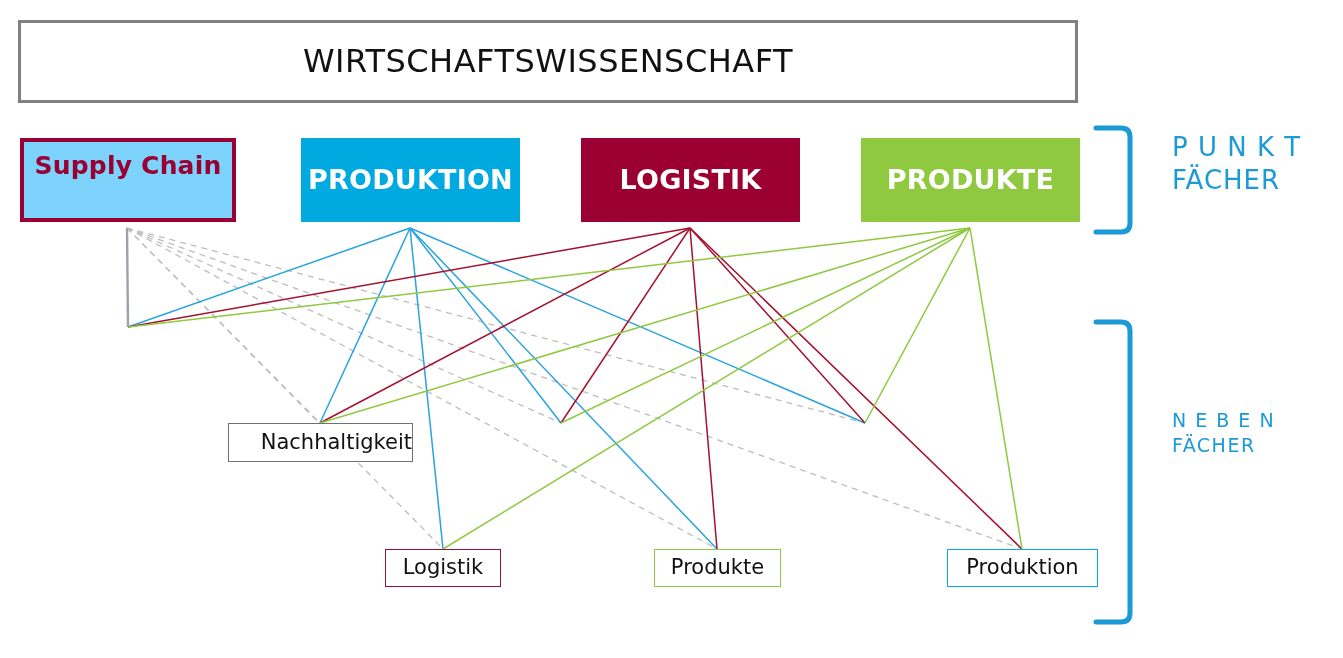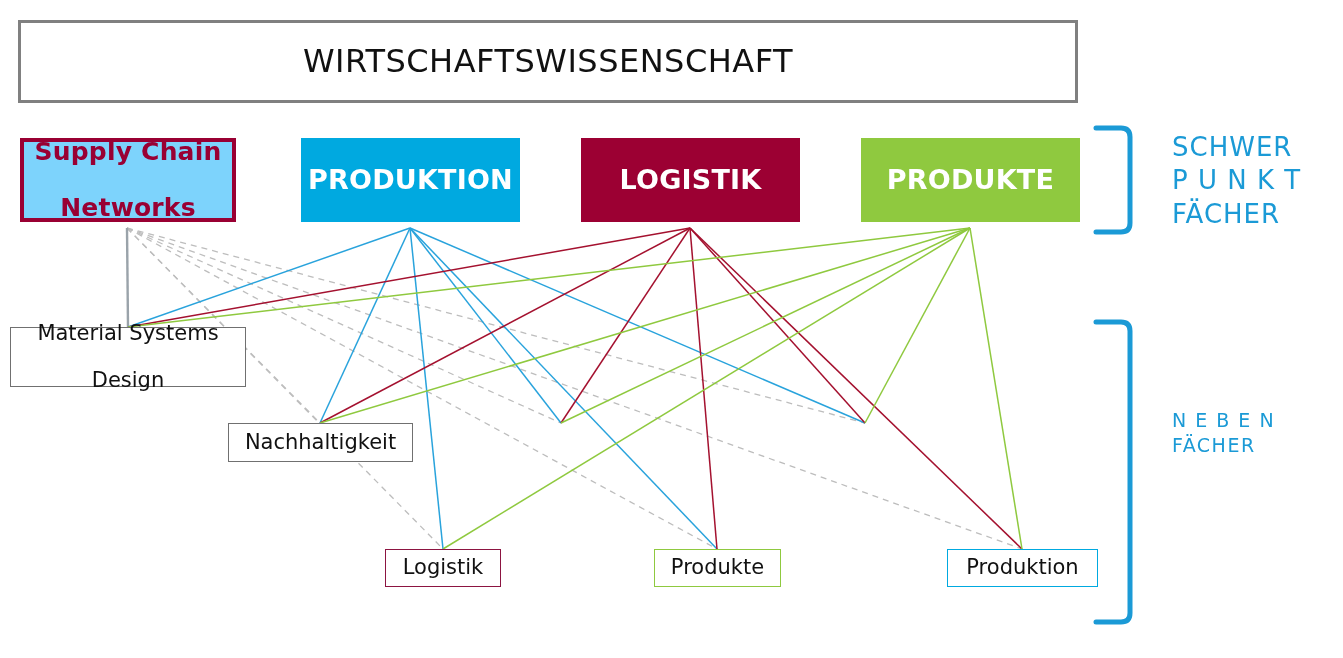--- a/index.html
+++ b/index.html
@@ -34,21 +34,21 @@
   #box-logistik span{color:#fff;}
 
   #box-produkte{left:861px;top:138px;width:219px;background:#8fc93f;border:none;}
   #box-produkte span{color:#fff;}
 
   
   .minor{background:#fff;}
   .minor span{font-size:21px;color:#111;font-weight:400;}
 
   #box-msd{left:10px;top:327px;width:236px;height:60px;border:1.6px solid #707070;}
-  #box-nachhaltigkeit{left:228px;top:423px;width:185px;height:39px;border:1.6px solid #707070;}
+  #box-nachhaltigkeit{left:228px;top:423px;width:185px;height:39px;border:1.6px solid #707070;justify-content:flex-end;}
   #box-mobilitaet{left:443px;top:423px;width:235px;height:39px;border:1.6px solid #707070;}
   #box-ressourcen{left:740px;top:423px;width:250px;height:39px;border:1.6px solid #707070;}
   #box-logistik-min{left:385px;top:549px;width:116px;height:38px;border:1.6px solid #8c1441;}
   #box-produkte-min{left:654px;top:549px;width:127px;height:38px;border:1.6px solid #8fc93f;}
   #box-produktion-min{left:947px;top:549px;width:151px;height:38px;border:1.6px solid #00a9e0;}
 
   
   .bracket-label{position:absolute;color:#1b9ad6;font-weight:400;}
   #label-schwerpunkt{left:1172px;top:131px;font-size:26px;line-height:1.28;letter-spacing:1px;}
   #label-neben{left:1172px;top:408px;font-size:19px;line-height:1.3;letter-spacing:1.5px;}
@@ -87,50 +87,46 @@
       <line x1="970" y1="228" x2="1022" y2="549" stroke="#8fc93f" stroke-width="1.5"></line>
       <path d="M 1096 128 H 1121 Q 1130 128 1130 137 V 223 Q 1130 232 1121 232 H 1096" fill="none" stroke="#1b9ad6" stroke-width="5" stroke-linecap="round"></path>
       <path d="M 1096 322 H 1121 Q 1130 322 1130 331 V 613 Q 1130 622 1121 622 H 1096" fill="none" stroke="#1b9ad6" stroke-width="5" stroke-linecap="round"></path>
     </svg>
 
   <div class="node" id="title-box">
     <span>WIRTSCHAFTSWISSENSCHAFT</span>
   </div>
 
   <div class="node major" id="box-scn">
-    <span><span>Supply Chain</span><br><span>Networks</span></span>
+    <span><span>Supply Chain</span><br></span>
   </div>
   <div class="node major" id="box-produktion">
     <span>PRODUKTION</span>
   </div>
   <div class="node major" id="box-logistik">
     <span>LOGISTIK</span>
   </div>
   <div class="node major" id="box-produkte">
     <span>PRODUKTE</span>
   </div>
 
-  <div class="node minor" id="box-msd">
-    <span><span>Material Systems</span><br><span>Design</span></span>
-  </div>
   <div class="node minor" id="box-nachhaltigkeit">
     <span>Nachhaltigkeit</span>
   </div>
   <div class="node minor" id="box-logistik-min">
     <span>Logistik</span>
   </div>
   <div class="node minor" id="box-produkte-min">
     <span>Produkte</span>
   </div>
   <div class="node minor" id="box-produktion-min">
     <span>Produktion</span>
   </div>
 
   <div class="bracket-label" id="label-schwerpunkt">
-    <span class="ln">SCHWER</span>
     <span class="ln">P U N K T</span>
     <span class="ln">FÄCHER</span>
   </div>
   <div class="bracket-label" id="label-neben">
     <span class="ln">N E B E N</span>
     <span class="ln">FÄCHER</span>
   </div>
 
 </div>
 

